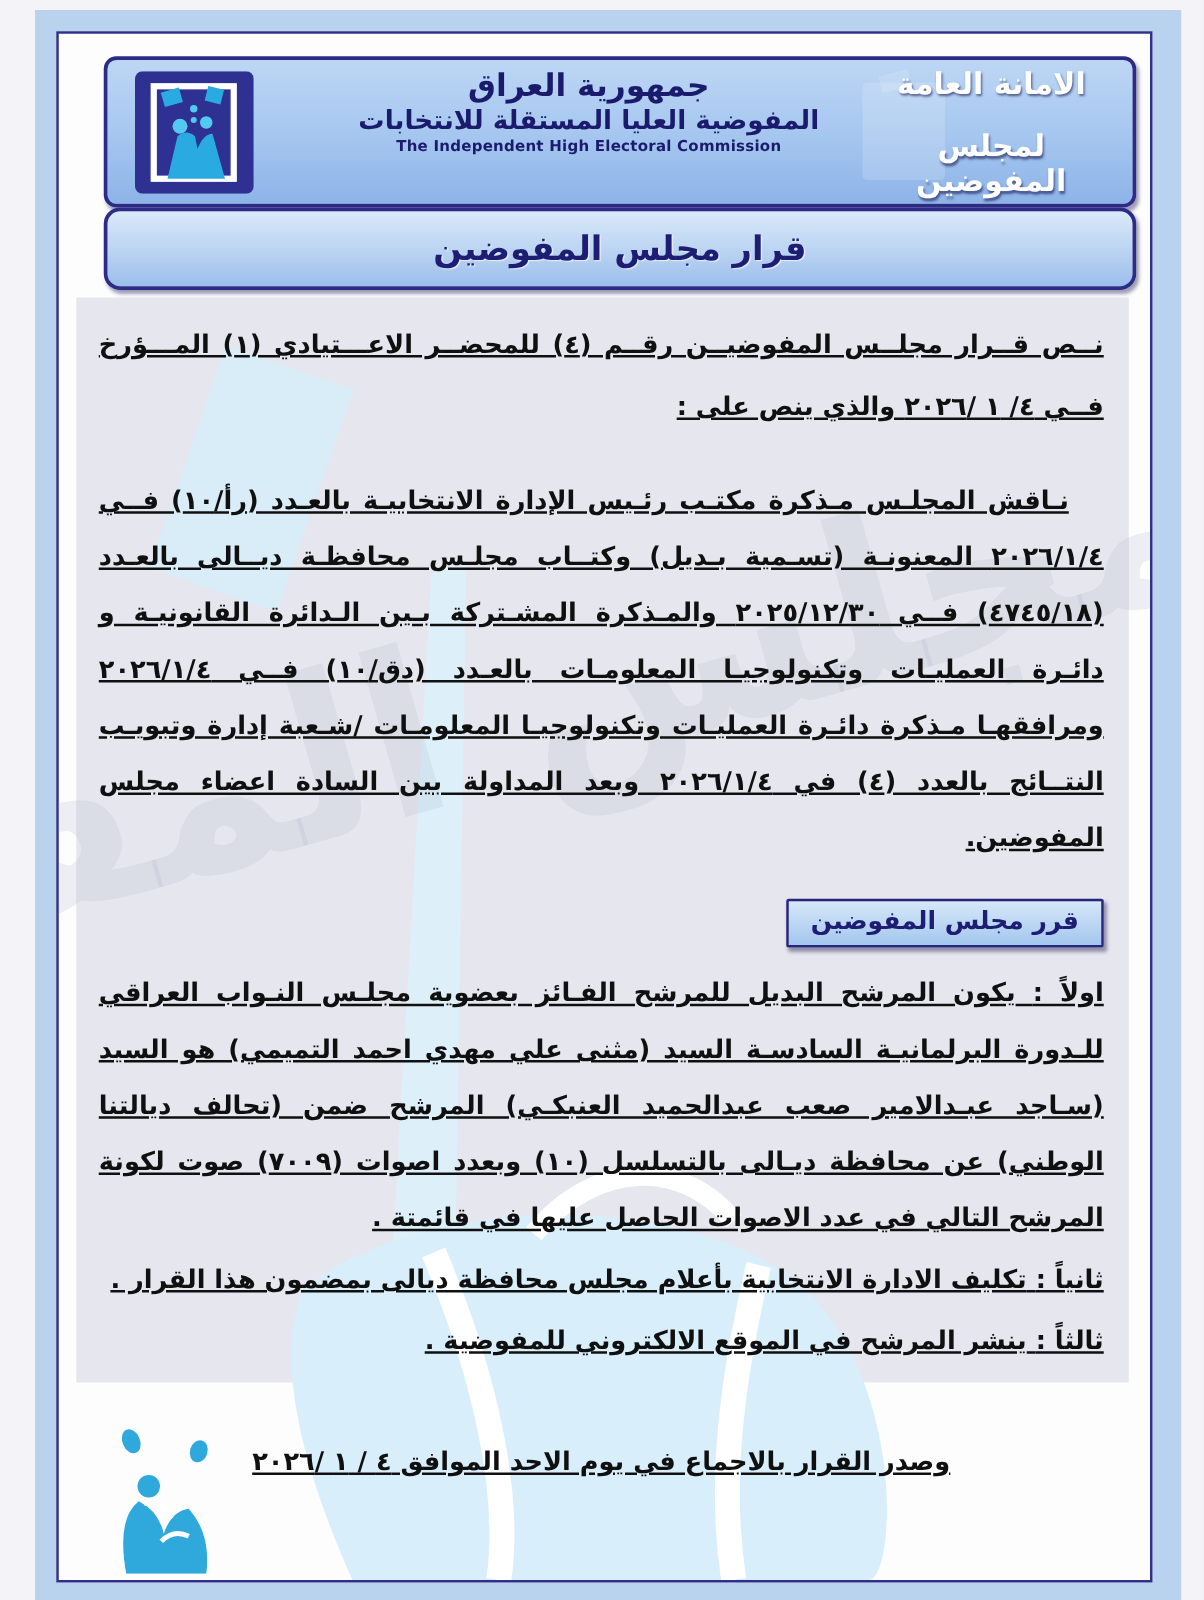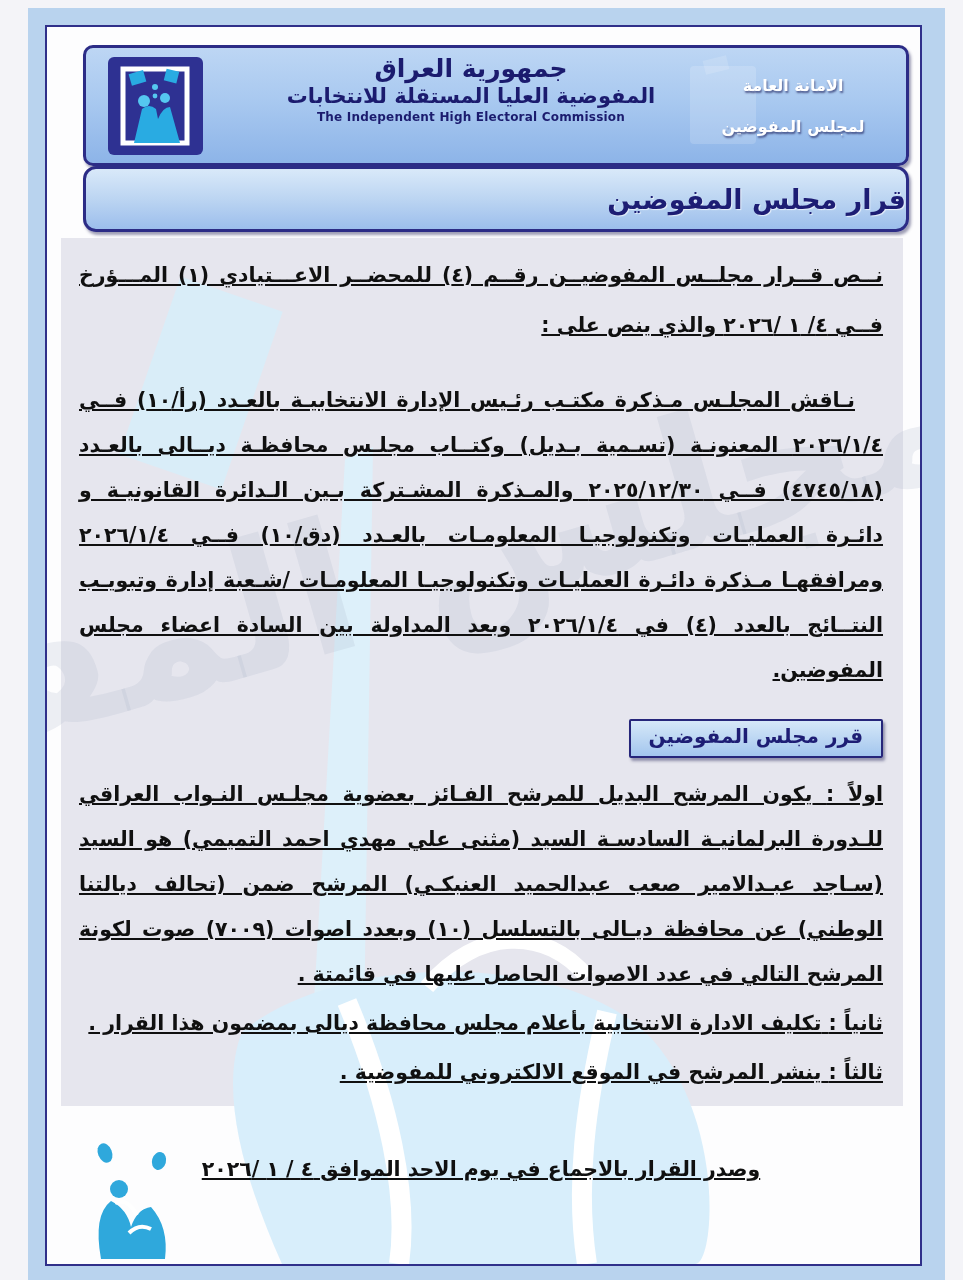--- a/index.html
+++ b/index.html
@@ -31,38 +31,38 @@
     position:absolute;left:160px;top:4px;width:450px;height:108px;
     text-align:center;color:#1b1b6e;direction:rtl;line-height:1.1;
   }
   .hdr-center .l1{font-size:25px;font-weight:bold;margin-top:3px;}
   .hdr-center .l2{font-size:21px;font-weight:bold;margin-top:2px;}
   .hdr-center .l3{font-size:14px;font-weight:bold;margin-top:5px;}
   .hdr-center .l4{font-size:12px;font-weight:bold;margin-top:3px;letter-spacing:.2px;}
   .hdr-right{
     position:absolute;right:18px;top:0;height:115px;width:190px;direction:rtl;
     display:flex;flex-direction:column;justify-content:center;gap:22px;
-    text-align:center;color:#ffffff;font-weight:bold;font-size:16px;
+    text-align:center;color:#ffffff;font-weight:bold;font-size:24px;
     text-shadow:1px 2px 2px rgba(20,20,80,.6);
   }
   .hdr-wm{
     position:absolute;right:150px;top:18px;width:66px;height:78px;
     background:rgba(255,255,255,.17);border-radius:4px;
   }
   .hdr-wm::before{
     content:"";position:absolute;left:14px;top:-8px;width:24px;height:14px;
     background:rgba(255,255,255,.15);transform:rotate(-14deg);display:block;
   }
   
   .title-bar{
     position:absolute;left:36px;top:139px;width:820px;height:60px;
     border:3px solid #2c2c86;border-radius:13px;
     background:linear-gradient(to bottom,#d9e9f9 0%,#bcd5f2 50%,#9cbeec 100%);
     box-shadow:2px 3px 3px rgba(40,40,90,.45);
-    display:flex;align-items:center;justify-content:flex-start;
+    display:flex;align-items:center;justify-content:center;
     color:#1d1d74;font-weight:bold;font-size:27px;direction:rtl;
     text-shadow:1px 1px 1px rgba(255,255,255,.7);
   }
   
   .body-block{
     position:absolute;left:14px;top:211px;width:842px;height:868px;
     background:#e6e6ee;
   }
   .wm-layer{position:absolute;left:0;top:0;width:873px;height:1237px;z-index:2;pointer-events:none;}
   .ghost-text{

